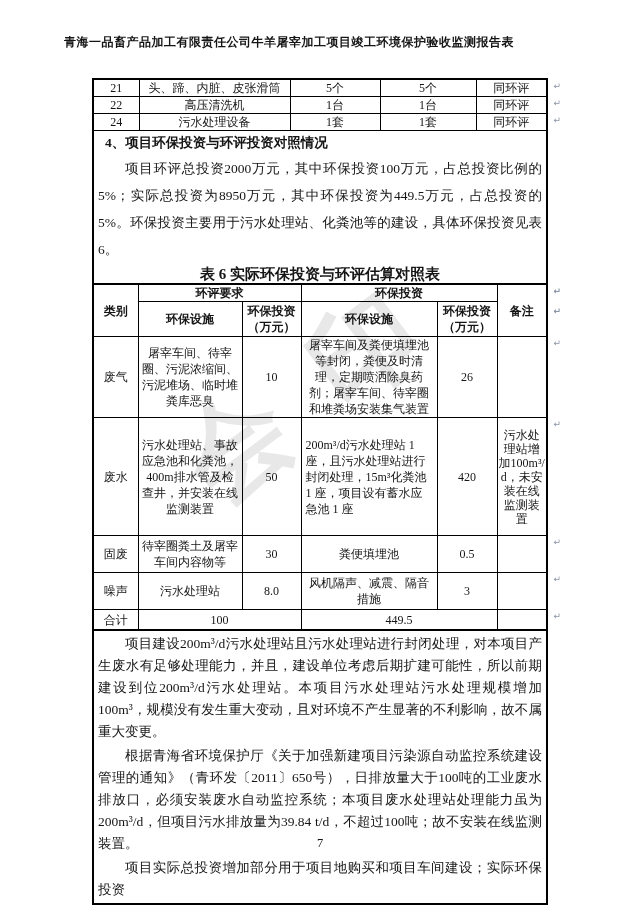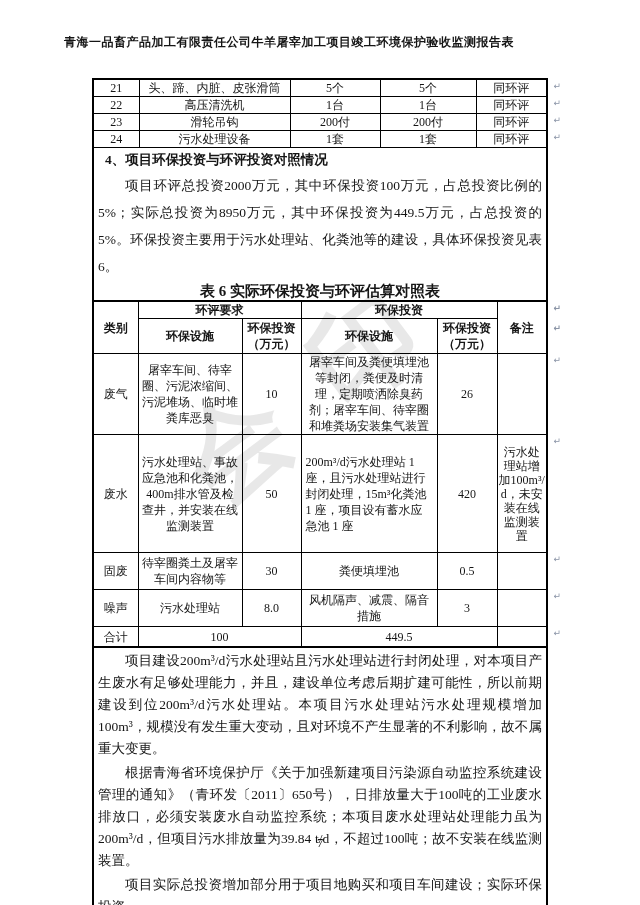--- a/index.html
+++ b/index.html
@@ -76,27 +76,20 @@
       <td>头、蹄、内脏、皮张滑筒</td>
       <td>5个</td>
       <td>5个</td>
       <td><span>同环评</span><span class="pmark">↵</span></td>
     </tr>
     <tr>
       <td>22</td>
       <td>高压清洗机</td>
       <td>1台</td>
       <td>1台</td>
-      <td><span>同环评</span><span class="pmark">↵</span></td>
-    </tr>
-    <tr>
-      <td>23</td>
-      <td>滑轮吊钩</td>
-      <td>200付</td>
-      <td>200付</td>
       <td><span>同环评</span><span class="pmark">↵</span></td>
     </tr>
     <tr>
       <td>24</td>
       <td>污水处理设备</td>
       <td>1套</td>
       <td>1套</td>
       <td><span>同环评</span><span class="pmark">↵</span></td>
     </tr>
   </tbody>

